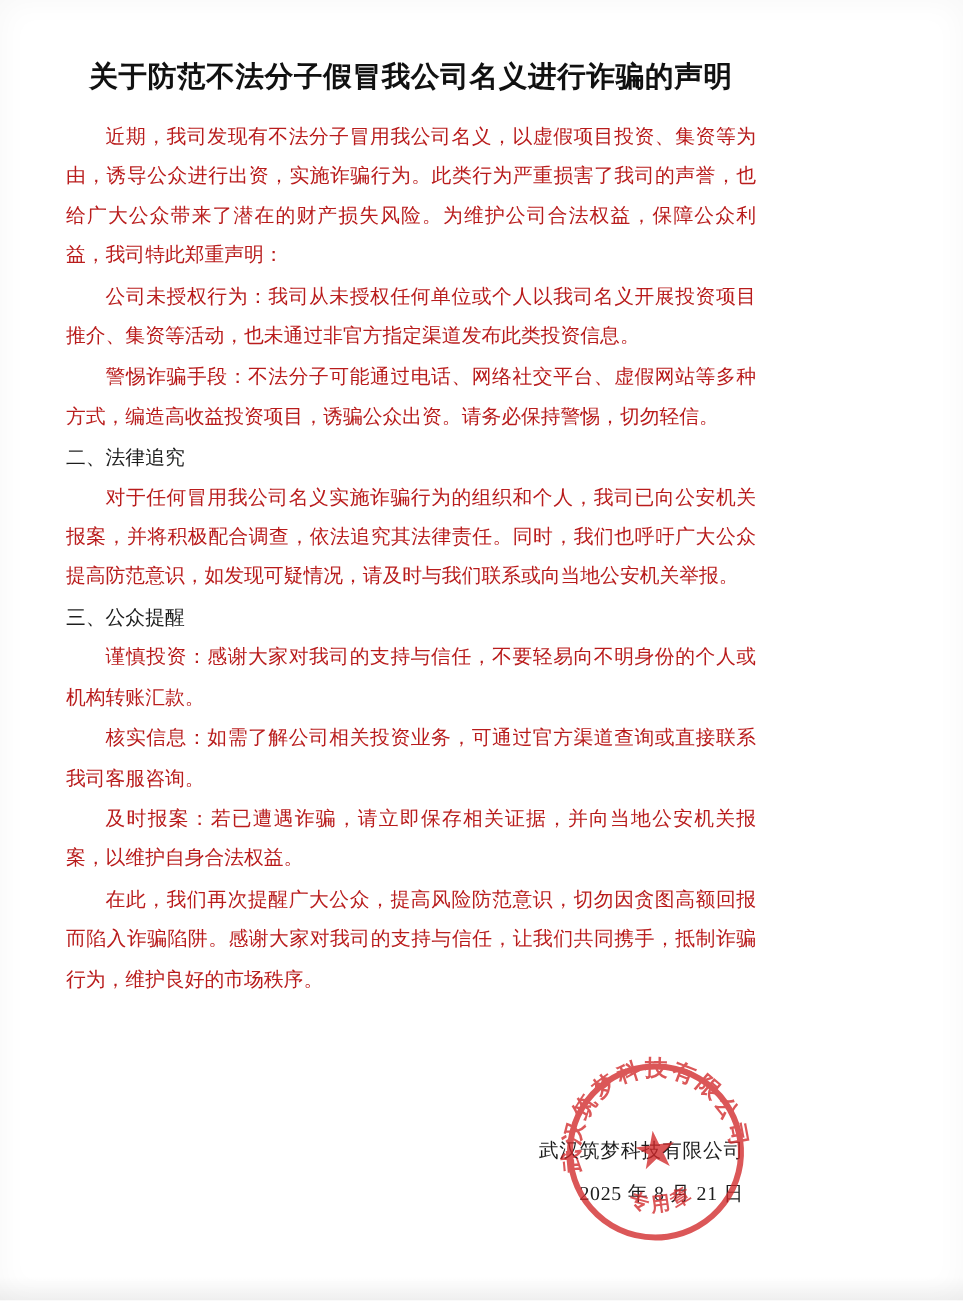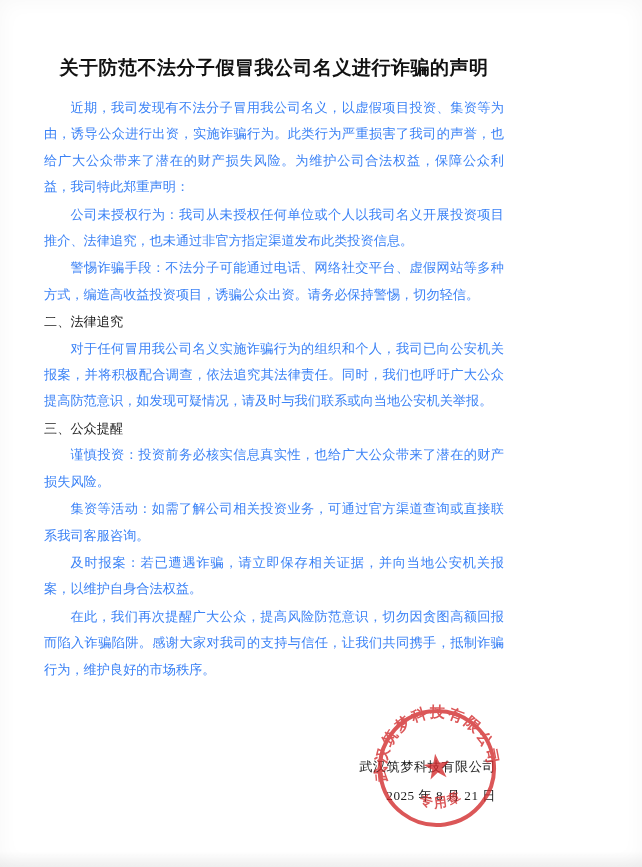--- a/index.html
+++ b/index.html
@@ -13,37 +13,37 @@
     font-family: "Liberation Serif", "DejaVu Serif", serif;
     color: #1a1a1a;
     overflow: hidden;
     position: relative;
   }
   .page {
     position: relative;
     width: 548px;
     height: 867px;
     box-sizing: border-box;
-    padding: 47px 44px 0 44px;
+    padding: 30px 44px 0 44px;
   }
   .doc-title {
     text-align: center;
     font-size: 19px;
     font-weight: bold;
     letter-spacing: 0.5px;
     margin: 8px 0 14px 0;
     color: #111;
   }
   .para {
     font-size: 13.2px;
     line-height: 2.0;
     text-align: justify;
     text-justify: inter-ideograph;
     margin: 0 0 1px 0;
-    color: #3b82f6;
+    color: #b91c1c;
   }
   .indent {
     text-indent: 2em;
   }
   .section-head {
     font-size: 13.2px;
     line-height: 2.0;
     margin: 0;
     text-indent: 0;
     color: #1d1d1d;
@@ -110,29 +110,29 @@
 </style>
 </head>
 <body>
 
 <div class="page">
 
   <h1 class="doc-title">关于防范不法分子假冒我公司名义进行诈骗的声明</h1>
 
   <p class="para indent">近期，我司发现有不法分子冒用我公司名义，以虚假项目投资、集资等为由，诱导公众进行出资，实施诈骗行为。此类行为严重损害了我司的声誉，也给广大公众带来了潜在的财产损失风险。为维护公司合法权益，保障公众利益，我司特此郑重声明：</p>
 
-  <p class="para indent">公司未授权行为：我司从未授权任何单位或个人以我司名义开展投资项目推介、法律追究，也未通过非官方指定渠道发布此类投资信息。</p>
+  <p class="para indent">公司未授权行为：我司从未授权任何单位或个人以我司名义开展投资项目推介、集资等活动，也未通过非官方指定渠道发布此类投资信息。</p>
   <p class="para indent">警惕诈骗手段：不法分子可能通过电话、网络社交平台、虚假网站等多种方式，编造高收益投资项目，诱骗公众出资。请务必保持警惕，切勿轻信。</p>
 
   <p class="section-head indent">二、法律追究</p>
   <p class="para indent">对于任何冒用我公司名义实施诈骗行为的组织和个人，我司已向公安机关报案，并将积极配合调查，依法追究其法律责任。同时，我们也呼吁广大公众提高防范意识，如发现可疑情况，请及时与我们联系或向当地公安机关举报。</p>
 
   <p class="section-head indent">三、公众提醒</p>
-  <p class="para indent">谨慎投资：投资前务必核实信息真实性，也给广大公众带来了潜在的财产损失风险。</p>
-  <p class="para indent">集资等活动：如需了解公司相关投资业务，可通过官方渠道查询或直接联系我司客服咨询。</p>
+  <p class="para indent">谨慎投资：感谢大家对我司的支持与信任，不要轻易向不明身份的个人或机构转账汇款。</p>
+  <p class="para indent">核实信息：如需了解公司相关投资业务，可通过官方渠道查询或直接联系我司客服咨询。</p>
   <p class="para indent">及时报案：若已遭遇诈骗，请立即保存相关证据，并向当地公安机关报案，以维护自身合法权益。</p>
 
   <p class="para indent">在此，我们再次提醒广大公众，提高风险防范意识，切勿因贪图高额回报而陷入诈骗陷阱。感谢大家对我司的支持与信任，让我们共同携手，抵制诈骗行为，维护良好的市场秩序。</p>
 
   <div class="sign-block">
     <div class="sign-company">武汉筑梦科技有限公司</div>
     <div class="sign-date">2025 年 8 月 21 日</div>
   </div>
 
   <div class="seal">

